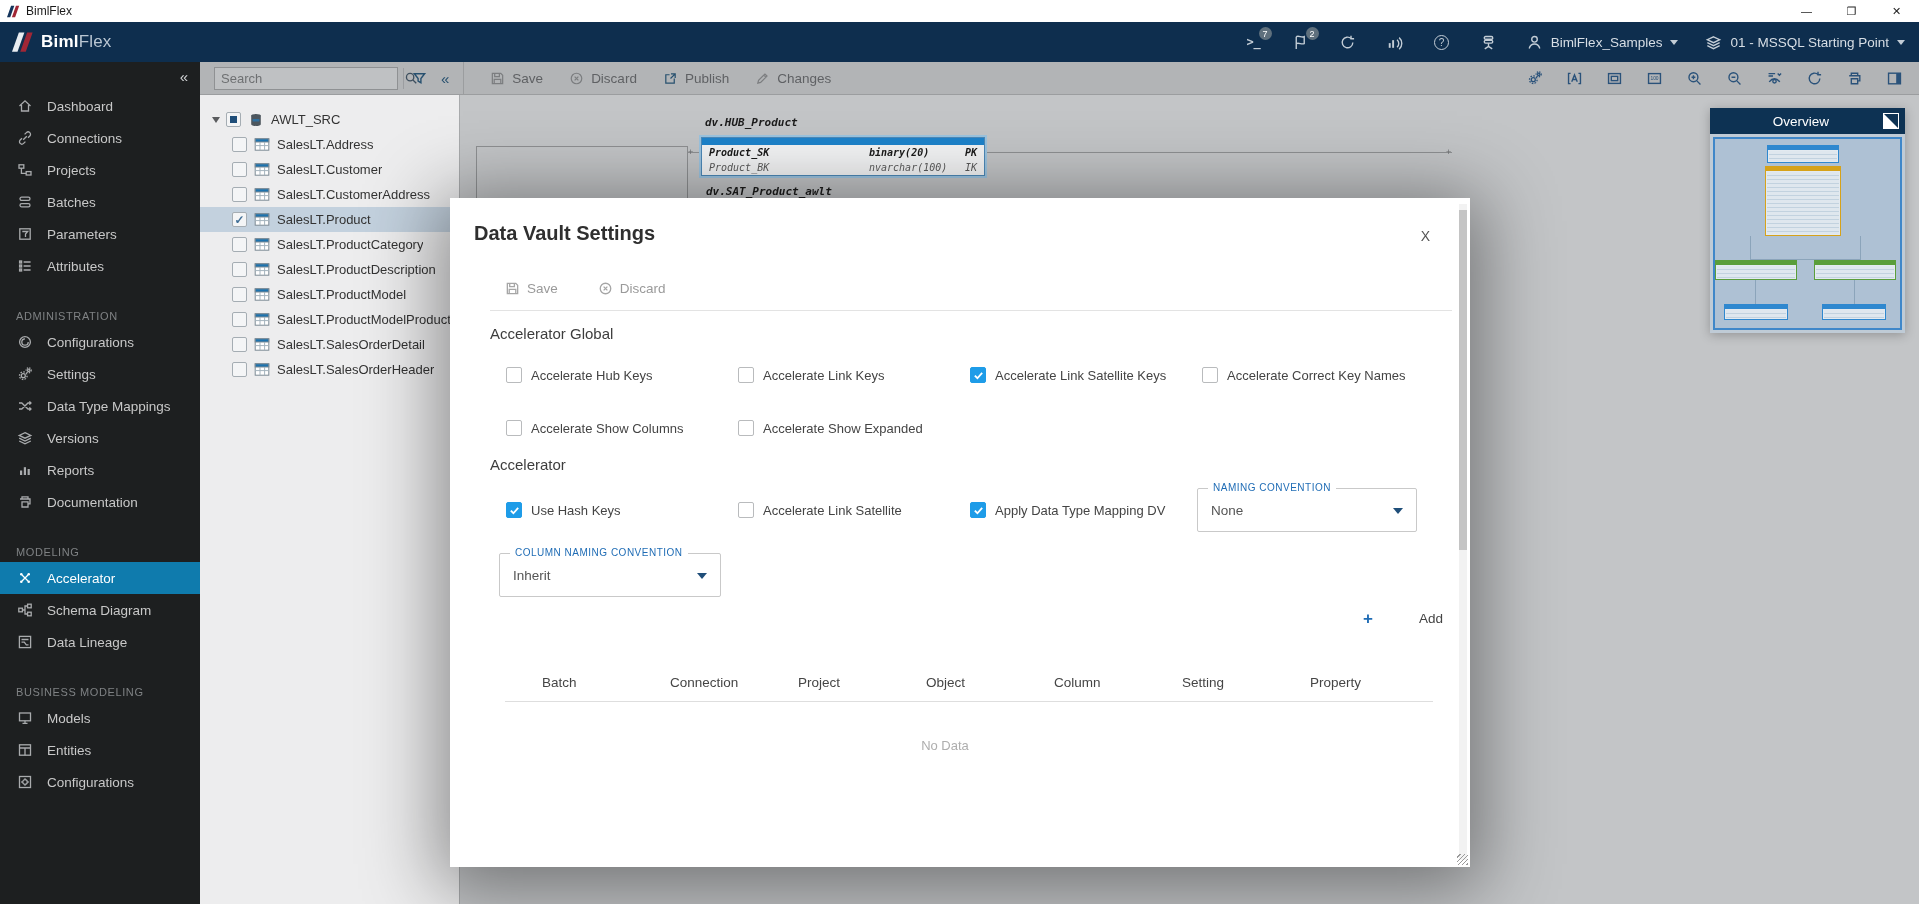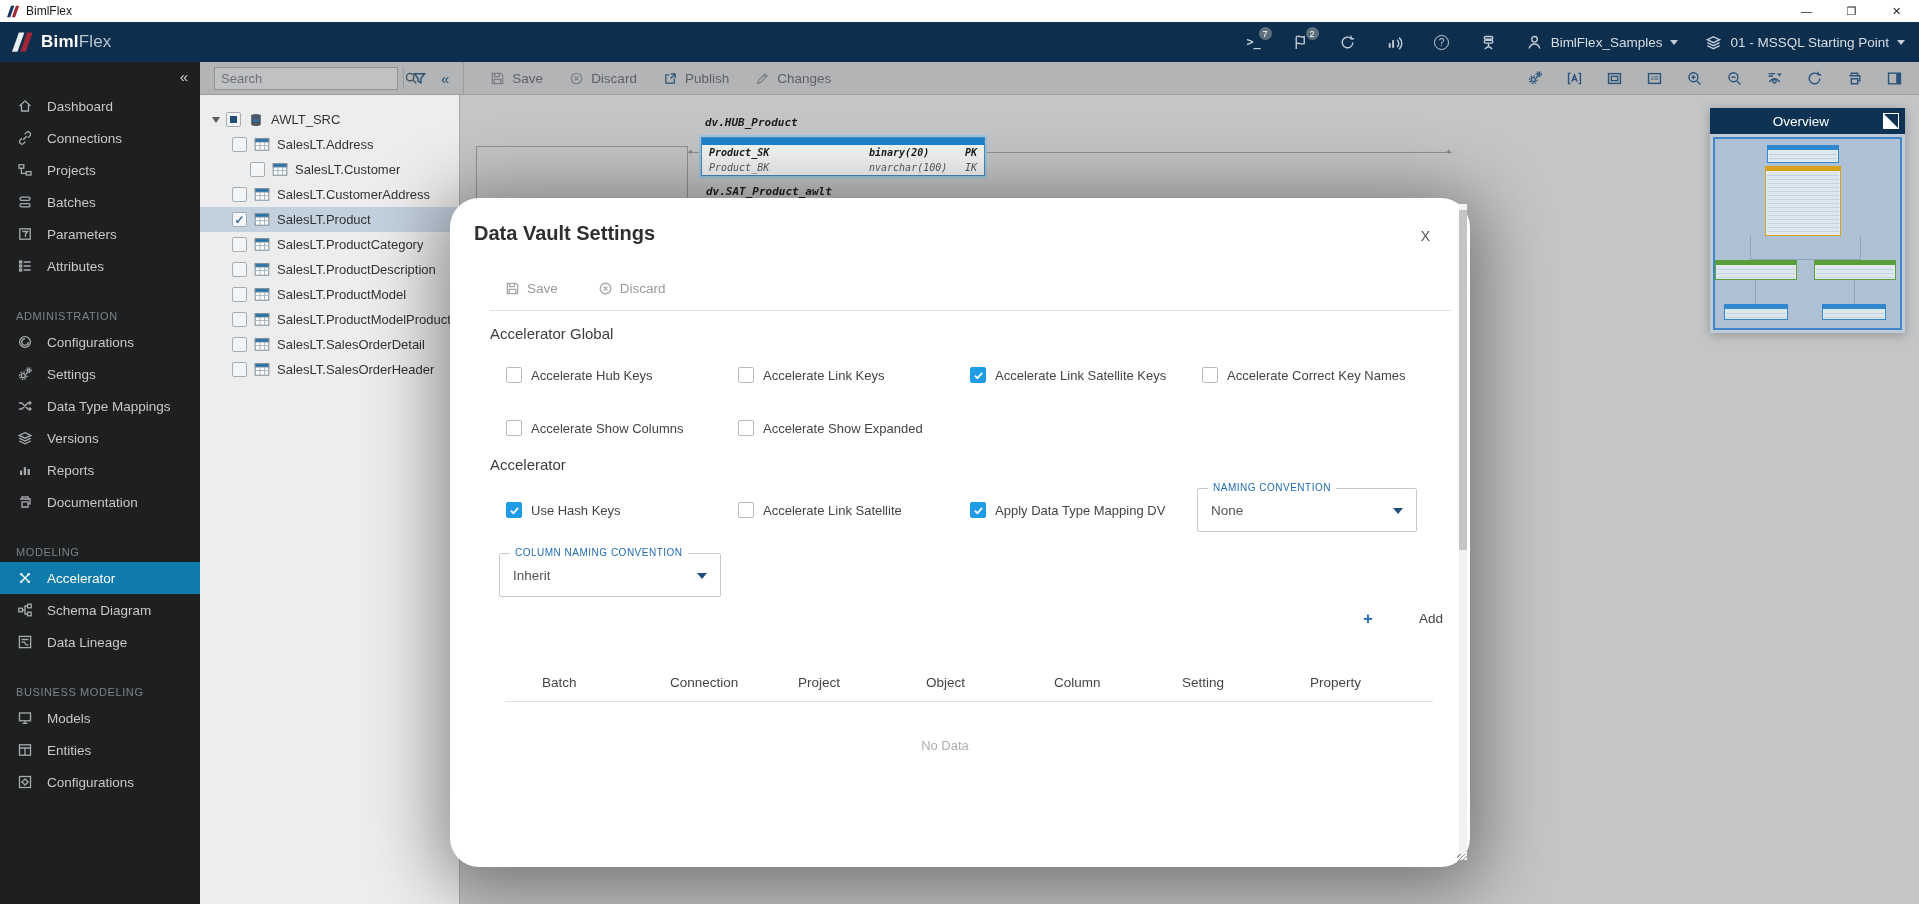--- a/index.html
+++ b/index.html
@@ -110,21 +110,21 @@
   .ov-viewport { position:absolute; left:3px; top:3px; right:3px; bottom:3px; border:2px solid #3f87c9;
                  background:rgba(130,170,210,.28); }
   .mini { position:absolute; background:#e3eaf0; border:1px solid #9fb3c6; }
   .mini .mini-head { height:4px; }
   .mini .mini-rows { position:absolute; left:1px; right:1px; top:5px; bottom:1px;
         background:repeating-linear-gradient(#dfe7ee 0 3px, #c2d2df 3px 4px); }
   .ov-line { position:absolute; background:#8ba4ba; }
 
   
   .modal { position:absolute; left:450px; top:198px; width:1020px; height:669px; background:#ffffff;
-           z-index:120; box-shadow:0 10px 70px 12px rgba(0,0,0,.42);border-radius:29px; }
+           z-index:120; box-shadow:0 10px 70px 12px rgba(0,0,0,.42); }
   .modal-title { position:absolute; left:24px; top:24px; font-size:20px; font-weight:700; color:#2f2f2f; }
   .modal-close { position:absolute; right:40px; top:30px; font-size:14px; color:#555; cursor:pointer; }
   .modal-actions { position:absolute; left:55px; top:83px; display:flex; gap:40px; }
   .m-act { display:flex; align-items:center; gap:7px; font-size:13.5px; color:#9a9a9a; cursor:pointer; }
   .m-act .ic { color:#a6a6a6; }
   .modal-divider { position:absolute; left:40px; right:18px; top:112px; border-top:1px solid #e3e3e3; }
   .m-sec-title { position:absolute; font-size:15px; color:#3d3d3d; }
   .check-grid { position:absolute; display:grid; grid-template-columns:repeat(4,232px); row-gap:35px; }
   .check-item { display:flex; align-items:center; gap:9px; height:18px; cursor:pointer; }
   .mcb { width:16px; height:16px; border:1px solid #b9bbbd; border-radius:2px; background:#fff;
@@ -557,21 +557,21 @@
         <span class="cb"></span>
         <span class="ic row-icon">
           <svg width="16" height="15" viewBox="0 0 16 15">
             <rect x="1.2" y="1.8" width="13.6" height="11.4" fill="#fff" stroke="#7d8b95"></rect>
             <rect x="1.2" y="1.8" width="13.6" height="3.2" fill="#1c72ae" stroke="#7d8b95"></rect>
             <path d="M1.2 8.6h13.6M6 5v8.2M10.6 5v8.2" stroke="#a4b3bd" fill="none"></path>
           </svg>
         </span>
         <span class="tree-label">SalesLT.Address</span>
       </div>
-      <div class="tree-row" style="padding-left: 50px;">
+      <div class="tree-row" style="padding-left: 32px;">
         <span class="cb"></span>
         <span class="ic row-icon">
           <svg width="16" height="15" viewBox="0 0 16 15">
             <rect x="1.2" y="1.8" width="13.6" height="11.4" fill="#fff" stroke="#7d8b95"></rect>
             <rect x="1.2" y="1.8" width="13.6" height="3.2" fill="#1c72ae" stroke="#7d8b95"></rect>
             <path d="M1.2 8.6h13.6M6 5v8.2M10.6 5v8.2" stroke="#a4b3bd" fill="none"></path>
           </svg>
         </span>
         <span class="tree-label">SalesLT.Customer</span>
       </div>

